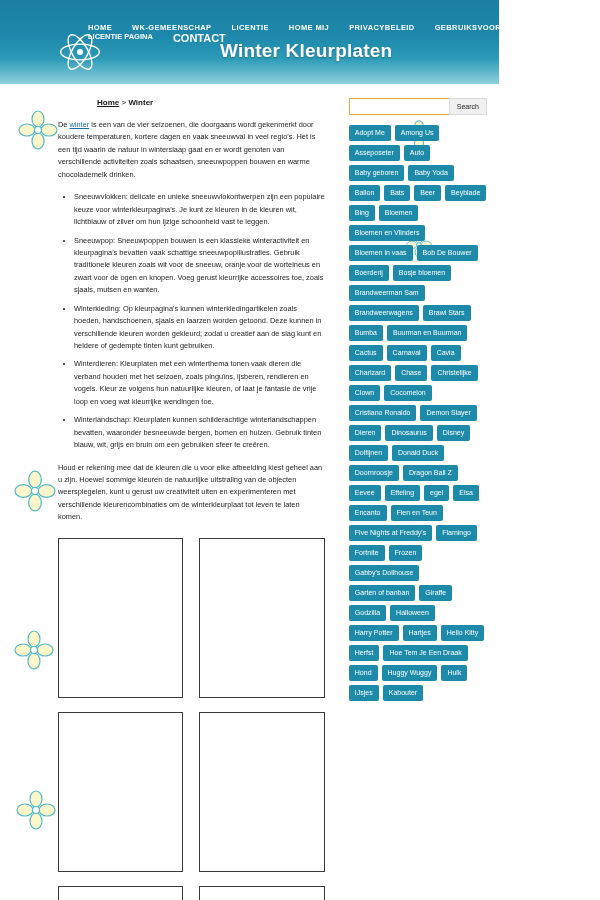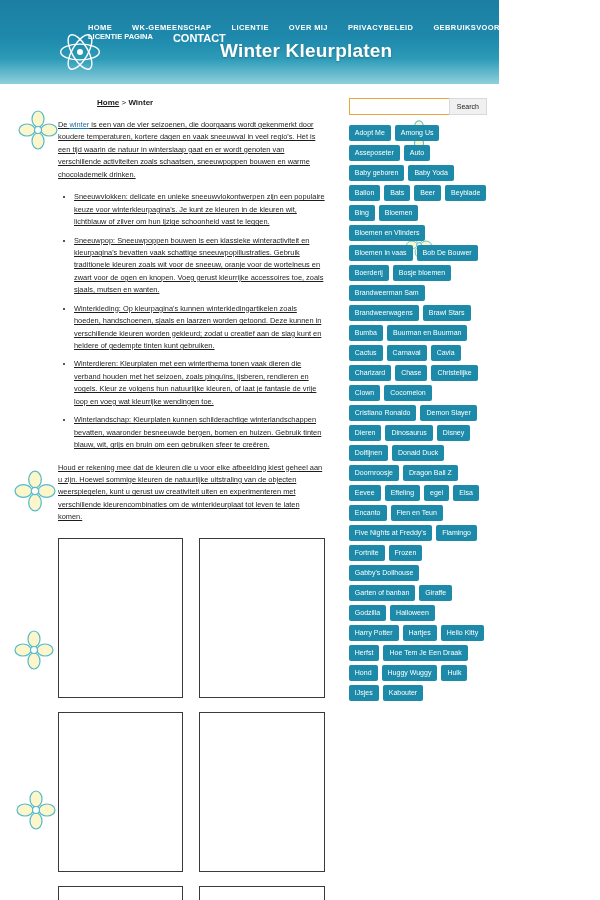--- a/index.html
+++ b/index.html
@@ -91,21 +91,20 @@
   .breadcrumb a { color: #1a1a1a; text-decoration: underline; }
   .breadcrumb .sep { font-weight: normal; }
   .breadcrumb .current { font-weight: bold; }
 
   p.para, li.bullet {
     font-size: 7.4px;
     line-height: 1.68;
     color: #1d1d1d;
     margin: 0 0 10px 0;
     text-align: left;
-    text-decoration: underline;
   }
   p.para a, .inline-link { color: #1a6fa8; text-decoration: underline; }
   ul.bullets {
     margin: 0 0 10px 0;
     padding-left: 16px;
   }
   ul.bullets li { margin-bottom: 6px; }
 
   
   .grid {
@@ -175,21 +174,21 @@
 </head>
 <body>
 
 <div id="page">
 
   <div class="header">
     <div class="navbar">
       <a href="#">HOME</a>
       <a href="#">WK-GEMEENSCHAP</a>
       <a href="#">LICENTIE</a>
-      <a href="#">OVER MIJ</a>
+      <a href="#">HOME MIJ</a>
       <a href="#">PRIVACYBELEID</a>
       <a href="#">GEBRUIKSVOORWAARDEN</a>
     </div>
     <div class="nav-row2">
       <a href="#" style="color:#fff;font-size:7.5px;text-decoration:none;font-weight:bold;">LICENTIE PAGINA</a>
       <a href="#" style="color:#fff;font-size:11px;text-decoration:none;font-weight:bold;">CONTACT</a>
     </div>
 
     <div class="logo">
       <svg viewBox="0 0 50 50" width="44" height="44">

